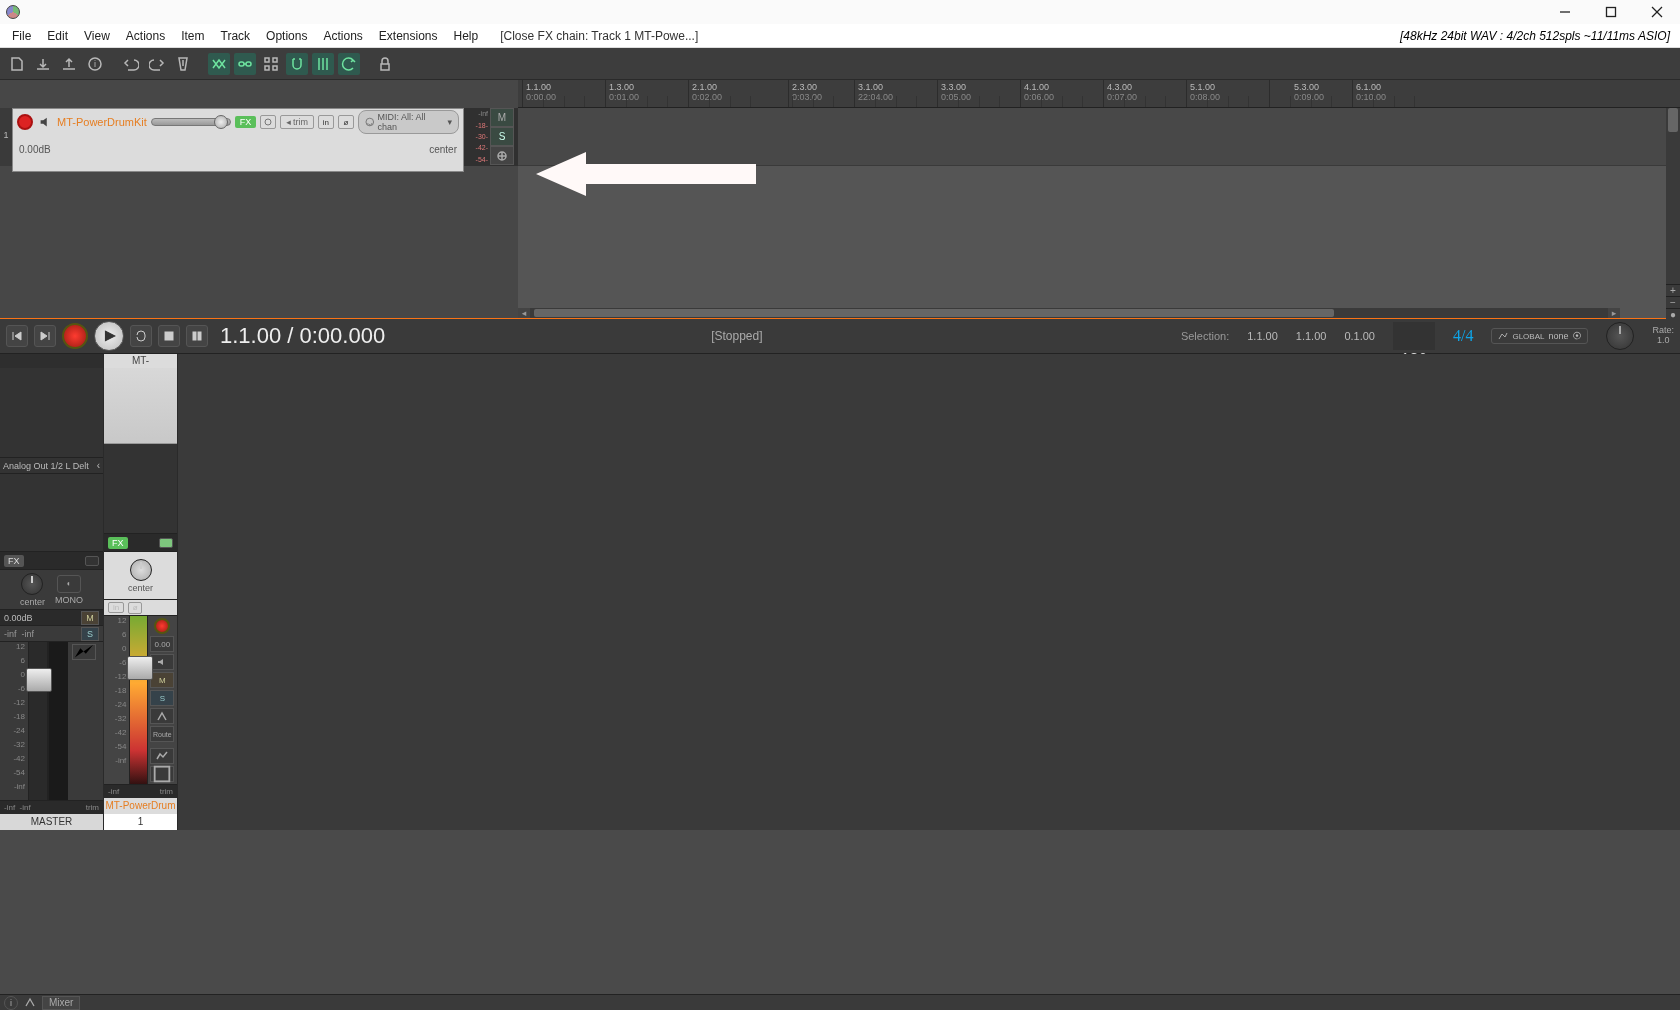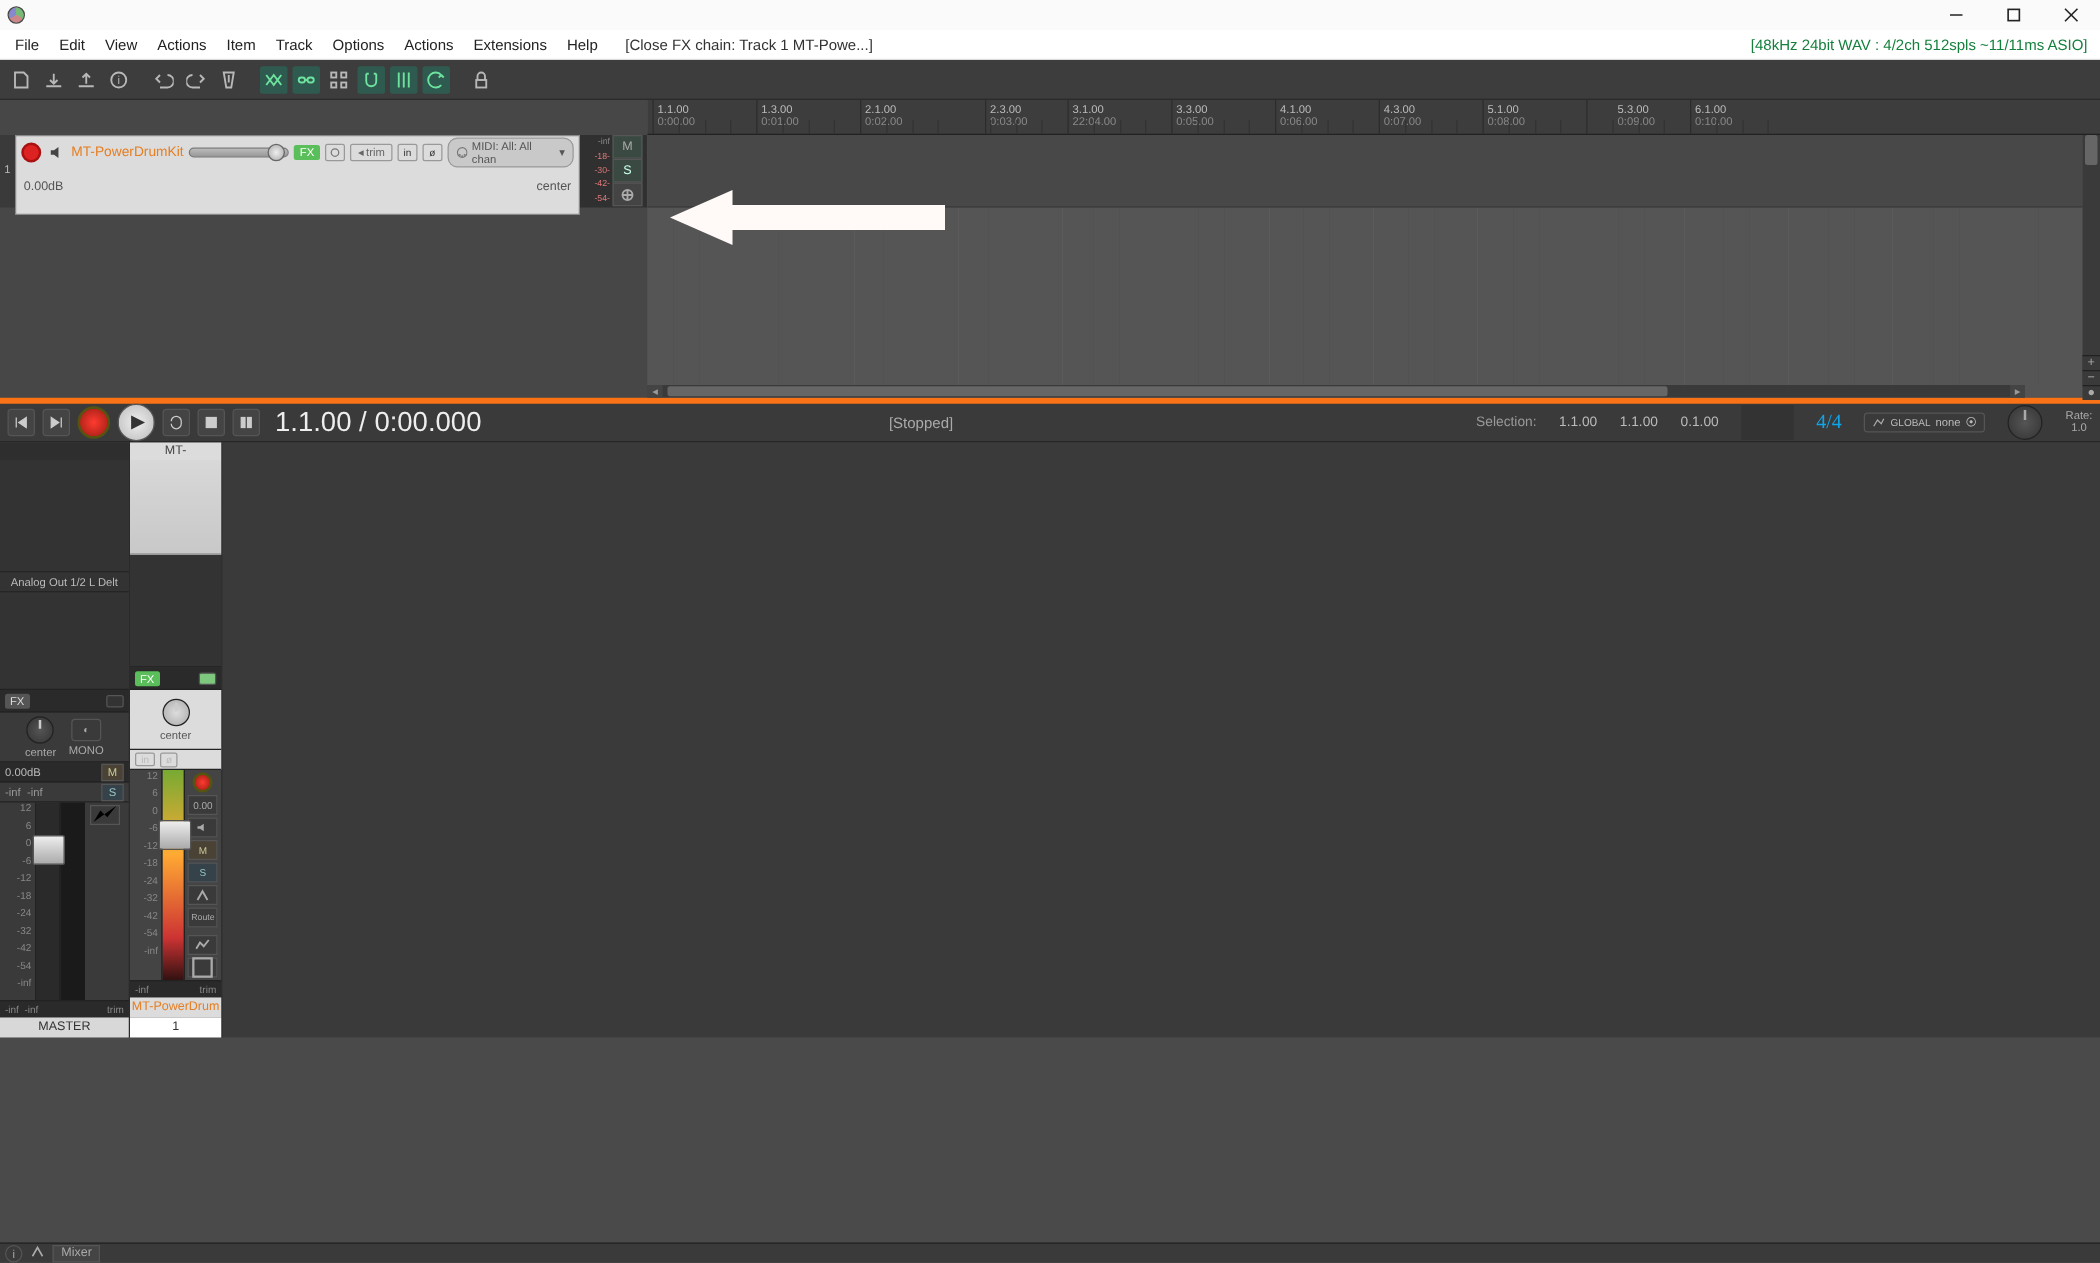--- a/index.html
+++ b/index.html
@@ -10,21 +10,21 @@
 .titlebar .reaper-icon { width:14px; height:14px; border-radius:50%; margin:0 6px; background: conic-gradient(#7b7 0 120deg,#c88 120deg 240deg,#88c 240deg 360deg); border:1px solid #444;}
 .titlebar .spacer { flex:1; }
 .titlebar .winbtn { width:46px; height:24px; display:flex; align-items:center; justify-content:center; color:#222;}
 .titlebar .winbtn svg { width:12px; height:12px; stroke:#222; stroke-width:1.3; fill:none; }
 
 
 .menubar { height:24px; background:#fff; display:flex; align-items:center; padding:0 4px; font-size:12px; color:#222; border-bottom:1px solid #ddd;}
 .menubar .mitem { padding:2px 8px; cursor:default; }
 .menubar .menu-extra { padding-left:14px; color:#333;}
 .menubar .menu-spacer{flex:1;}
-.menubar .audio-status{ padding-right:6px; color:#15803d;}
+.menubar .audio-status{ padding-right:6px; color:#000000;font-style:italic;}
 
 
 .toolbar { height:32px; background:#3d3d3d; border-bottom:1px solid #2a2a2a; display:flex; align-items:center; padding:0 6px; gap:4px;}
 .toolbar .tbtn { width:22px; height:22px; display:flex; align-items:center; justify-content:center; border-radius:2px; color:#b8b8b8;}
 .toolbar .tbtn svg{width:16px;height:16px;stroke:#b8b8b8;stroke-width:1.5;fill:none;}
 .toolbar .tbtn.active{background:#2f5a4f;}
 .toolbar .tbtn.active svg{stroke:#6ee39f;}
 .toolbar .sep{ width:6px;}
 
 
@@ -71,21 +71,21 @@
 .hscroll .arrow{position:absolute;top:0;bottom:0;width:12px;display:flex;align-items:center;justify-content:center;color:#999;font-size:9px;background:#444;}
 .zoom-btns{position:absolute;right:0;bottom:0;height:34px;width:14px;display:flex;flex-direction:column;}
 .zoom-btns div{flex:1;background:#3a3a3a;border-top:1px solid #222;display:flex;align-items:center;justify-content:center;color:#aaa;font-size:10px;}
 
 
 .anno-arrow{position:absolute;left:18px;top:44px;width:220px;height:44px;}
 .anno-arrow svg{width:100%;height:100%;}
 .anno-text{position:absolute;left:76px;top:120px;font-size:58px;letter-spacing:14px;font-weight:900;color:#fff9f8;font-family:Impact,Arial Black,sans-serif;}
 
 
-.transport{height:36px;background:#3a3a3a;border-top:5px solid #f97316;border-bottom:1px solid #222;display:flex;align-items:center;color:#ccc;font-size:12px;padding:0 6px;gap:6px;}
+.transport{height:36px;background:#3a3a3a;border-top:1px solid #f97316;border-bottom:1px solid #222;display:flex;align-items:center;color:#ccc;font-size:12px;padding:0 6px;gap:6px;}
 .transport .tbtn{width:22px;height:22px;border:1px solid #555;border-radius:3px;background:#444;display:flex;align-items:center;justify-content:center;}
 .transport .tbtn svg{width:12px;height:12px;fill:#ccc;stroke:#ccc;}
 .transport .tbtn.rec{width:26px;height:26px;border-radius:50%;background:radial-gradient(#ff3b30,#991b12);border:2px solid #551;}
 .transport .tbtn.play{width:30px;height:30px;border-radius:50%;background:radial-gradient(#eee,#bbb);}
 .transport .tbtn.play svg{fill:#333;stroke:#333;width:14px;height:14px;}
 .transport .time-big{font-size:22px;font-weight:500;color:#eee;letter-spacing:0;margin-left:6px;}
 .transport .status{margin-left:320px;color:#aaa;}
 .transport .sel{margin-left:auto;display:flex;align-items:center;gap:18px;font-size:11px;color:#bbb;}
 .transport .sel .lbl{color:#999;}
 .transport .bpm-box{width:42px;height:28px;border:0;background:#333;display:flex;flex-direction:column;align-items:center;justify-content:center;font-size:9px;color:#bbb;line-height:1.1;}
@@ -96,21 +96,21 @@
 .transport .rate-knob::after{content:"";position:absolute;left:50%;top:3px;width:2px;height:8px;background:#aaa;transform:translateX(-50%);}
 .transport .rate-lbl{font-size:9px;color:#aaa;display:flex;flex-direction:column;align-items:center;line-height:1.1;}
 
 
 .mixer{height:476px;background:#3a3a3a;display:flex;position:relative;}
 .mixer-strip{width:100px;border-right:1px solid #2a2a2a;display:flex;flex-direction:column;position:relative;font-size:9px;color:#aaa;}
 .mixer-strip.master{width:104px;}
 .mixer-strip .mstr-name{height:14px;background:#2e2e2e;text-align:center;line-height:14px;color:#ddd;font-size:10px;}
 .mixer-strip .name-top{height:14px;background:#dcdcdc;color:#444;text-align:center;line-height:14px;font-size:10px;}
 .mixer-strip .send-area{flex:0 0 90px;background:#333;border-bottom:1px solid #222;}
-.mixer-strip .hw-out{height:16px;background:#333;border-bottom:1px solid #222;padding:0 3px;line-height:16px;font-size:9px;color:#bbb;overflow:hidden;white-space:nowrap;display:flex;align-items:center;flex-direction:column;}
+.mixer-strip .hw-out{height:16px;background:#333;border-bottom:1px solid #222;padding:0 3px;line-height:16px;font-size:9px;color:#bbb;overflow:hidden;white-space:nowrap;display:flex;align-items:center;}
 .mixer-strip .hw-out .rt{margin-left:auto;font-size:10px;}
 .mixer-strip .insert-area{flex:0 0 78px;background:#333;border-bottom:1px solid #222;}
 .mixer-strip .fxrow{height:18px;background:#2a2a2a;border-bottom:1px solid #222;display:flex;align-items:center;padding:0 4px;gap:4px;}
 .mixer-strip .fxrow .fxlbl{padding:1px 4px;background:#555;color:#ddd;font-size:9px;border-radius:2px;}
 .mixer-strip .fxrow .fxlbl.on{background:#5abf5a;color:#fff;}
 .mixer-strip .fxrow .tog{width:14px;height:10px;border:1px solid #555;border-radius:2px;margin-left:auto;background:#333;}
 .mixer-strip .fxrow .tog.on{background:#7ec77e;}
 .mixer-strip .panrow{height:40px;display:flex;align-items:center;justify-content:center;gap:10px;border-bottom:1px solid #222;}
 .mixer-strip .pan-knob{width:22px;height:22px;border-radius:50%;background:radial-gradient(#555,#333);border:1px solid #222;position:relative;}
 .mixer-strip .pan-knob::after{content:"";position:absolute;left:50%;top:2px;width:2px;height:7px;background:#ccc;transform:translateX(-50%);}

